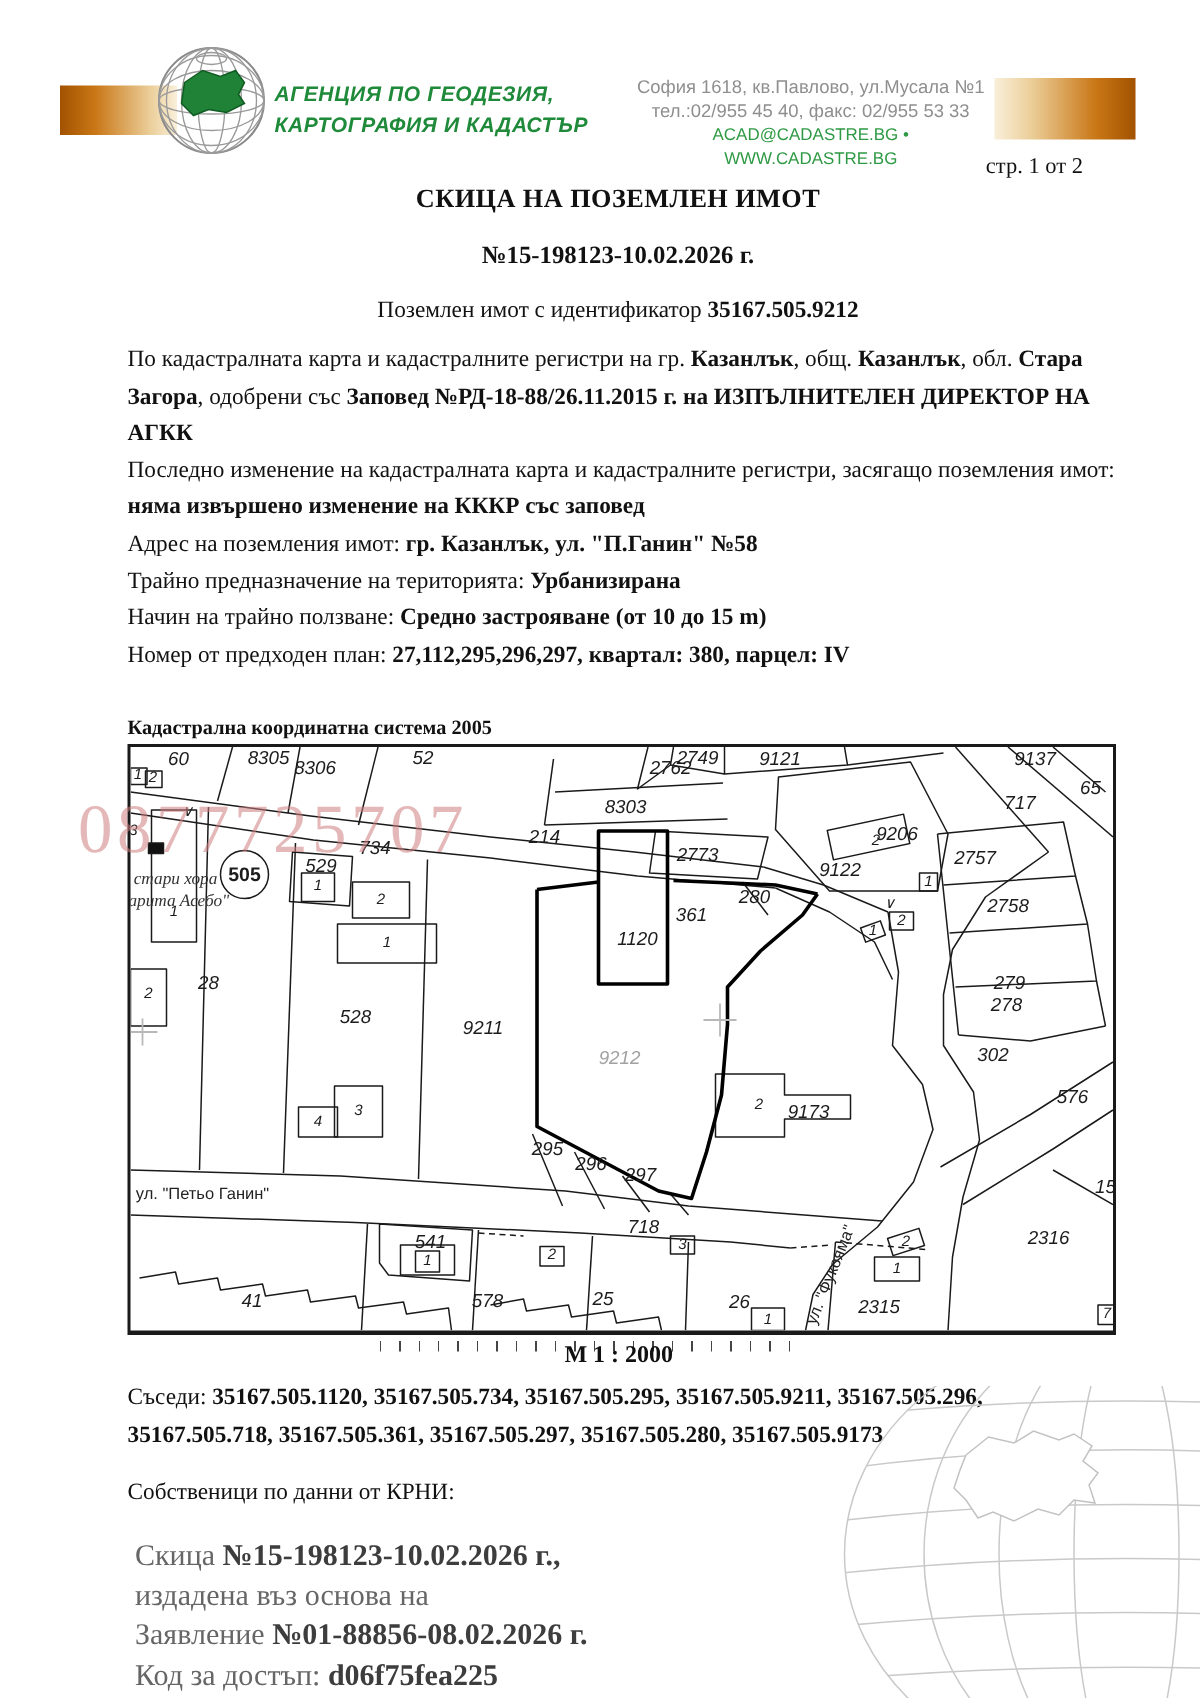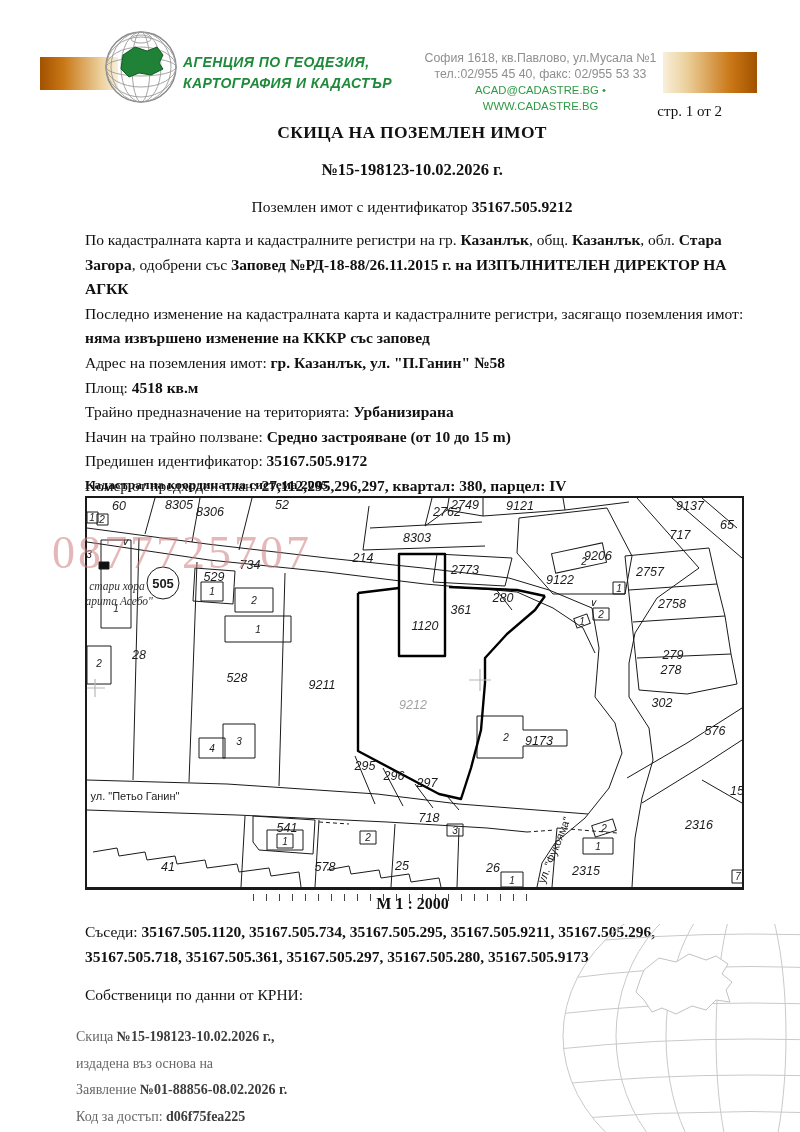--- a/index.html
+++ b/index.html
@@ -38,21 +38,21 @@
   .ml.big{font-style:normal;font-weight:bold;font-size:13px}
   .ml.ser{font-family:"Liberation Serif",serif;font-size:11.5px;color:#333}
   .ml.st{font-style:normal;font-size:11px;color:#222}
   .wm-phone{left:52px;top:526px;font-size:46px;letter-spacing:3px;color:#cf7f7f;
     opacity:.55;font-family:"Liberation Serif",serif;z-index:5}
   .ruler{left:253px;top:894px;width:278px;height:7px;
     background:repeating-linear-gradient(90deg,#444 0 1px,transparent 1px 13px)}
   .scale{left:85px;top:895px;width:655px;text-align:center;font-weight:bold;font-size:16px}
   .neigh{left:85px;top:919px;width:668px;font-size:15.5px;line-height:25px}
   .owners{left:85px;top:986px;font-size:15.5px}
-  .footer{left:76px;top:1024px;font-size:14px;line-height:26.5px;color:#666}
+  .footer{left:90px;top:1024px;font-size:20px;line-height:26.5px;color:#666}
   .footer .b{color:#3d3d3d}
   .globe-wm{left:556px;top:924px;z-index:0}
 </style>
 </head>
 <body>
 
 <div class="bar bar-left abs"></div>
 <div class="bar bar-right abs"></div>
 
 <svg class="abs" style="left:101px;top:29px" width="80" height="78">
@@ -83,24 +83,22 @@
 <div class="abs page-ind">стр. 1 от 2</div>
 
 <div class="abs t-main">СКИЦА НА ПОЗЕМЛЕН ИМОТ</div>
 <div class="abs t-num">№15-198123-10.02.2026 г.</div>
 <div class="abs t-id"><span>Поземлен имот с идентификатор </span><span class="b">35167.505.9212</span></div>
 
 <div class="abs details">
   <div class="dline"><span>По кадастралната карта и кадастралните регистри на гр. </span><span class="b">Казанлък</span><span>, общ. </span><span class="b">Казанлък</span><span>, обл. </span><span class="b">Стара Загора</span><span>, одобрени със </span><span class="b">Заповед №РД-18-88/26.11.2015 г. на ИЗПЪЛНИТЕЛЕН ДИРЕКТОР НА АГКК</span></div>
   <div class="dline"><span>Последно изменение на кадастралната карта и кадастралните регистри, засягащо поземления имот: </span><span class="b">няма извършено изменение на КККР със заповед</span></div>
   <div class="dline"><span>Адрес на поземления имот: </span><span class="b">гр. Казанлък, ул. "П.Ганин" №58</span></div>
-  <div class="dline"><span>Площ: </span><span class="b">4518 кв.м</span></div>
   <div class="dline"><span>Трайно предназначение на територията: </span><span class="b">Урбанизирана</span></div>
   <div class="dline"><span>Начин на трайно ползване: </span><span class="b">Средно застрояване (от 10 до 15 m)</span></div>
-  <div class="dline"><span>Предишен идентификатор: </span><span class="b">35167.505.9172</span></div>
   <div class="dline"><span>Номер от предходен план: </span><span class="b">27,112,295,296,297, квартал: 380, парцел: IV</span></div>
 </div>
 
 <div class="abs coordsys">Кадастрална координатна система 2005</div>
 
 <div class="abs map">
   <svg width="655" height="389" viewBox="0 0 655 389">
     <g stroke="#1a1a1a" stroke-width="1" fill="none" stroke-linejoin="round">
 
       <path d="M68,0 L58,36"></path>

